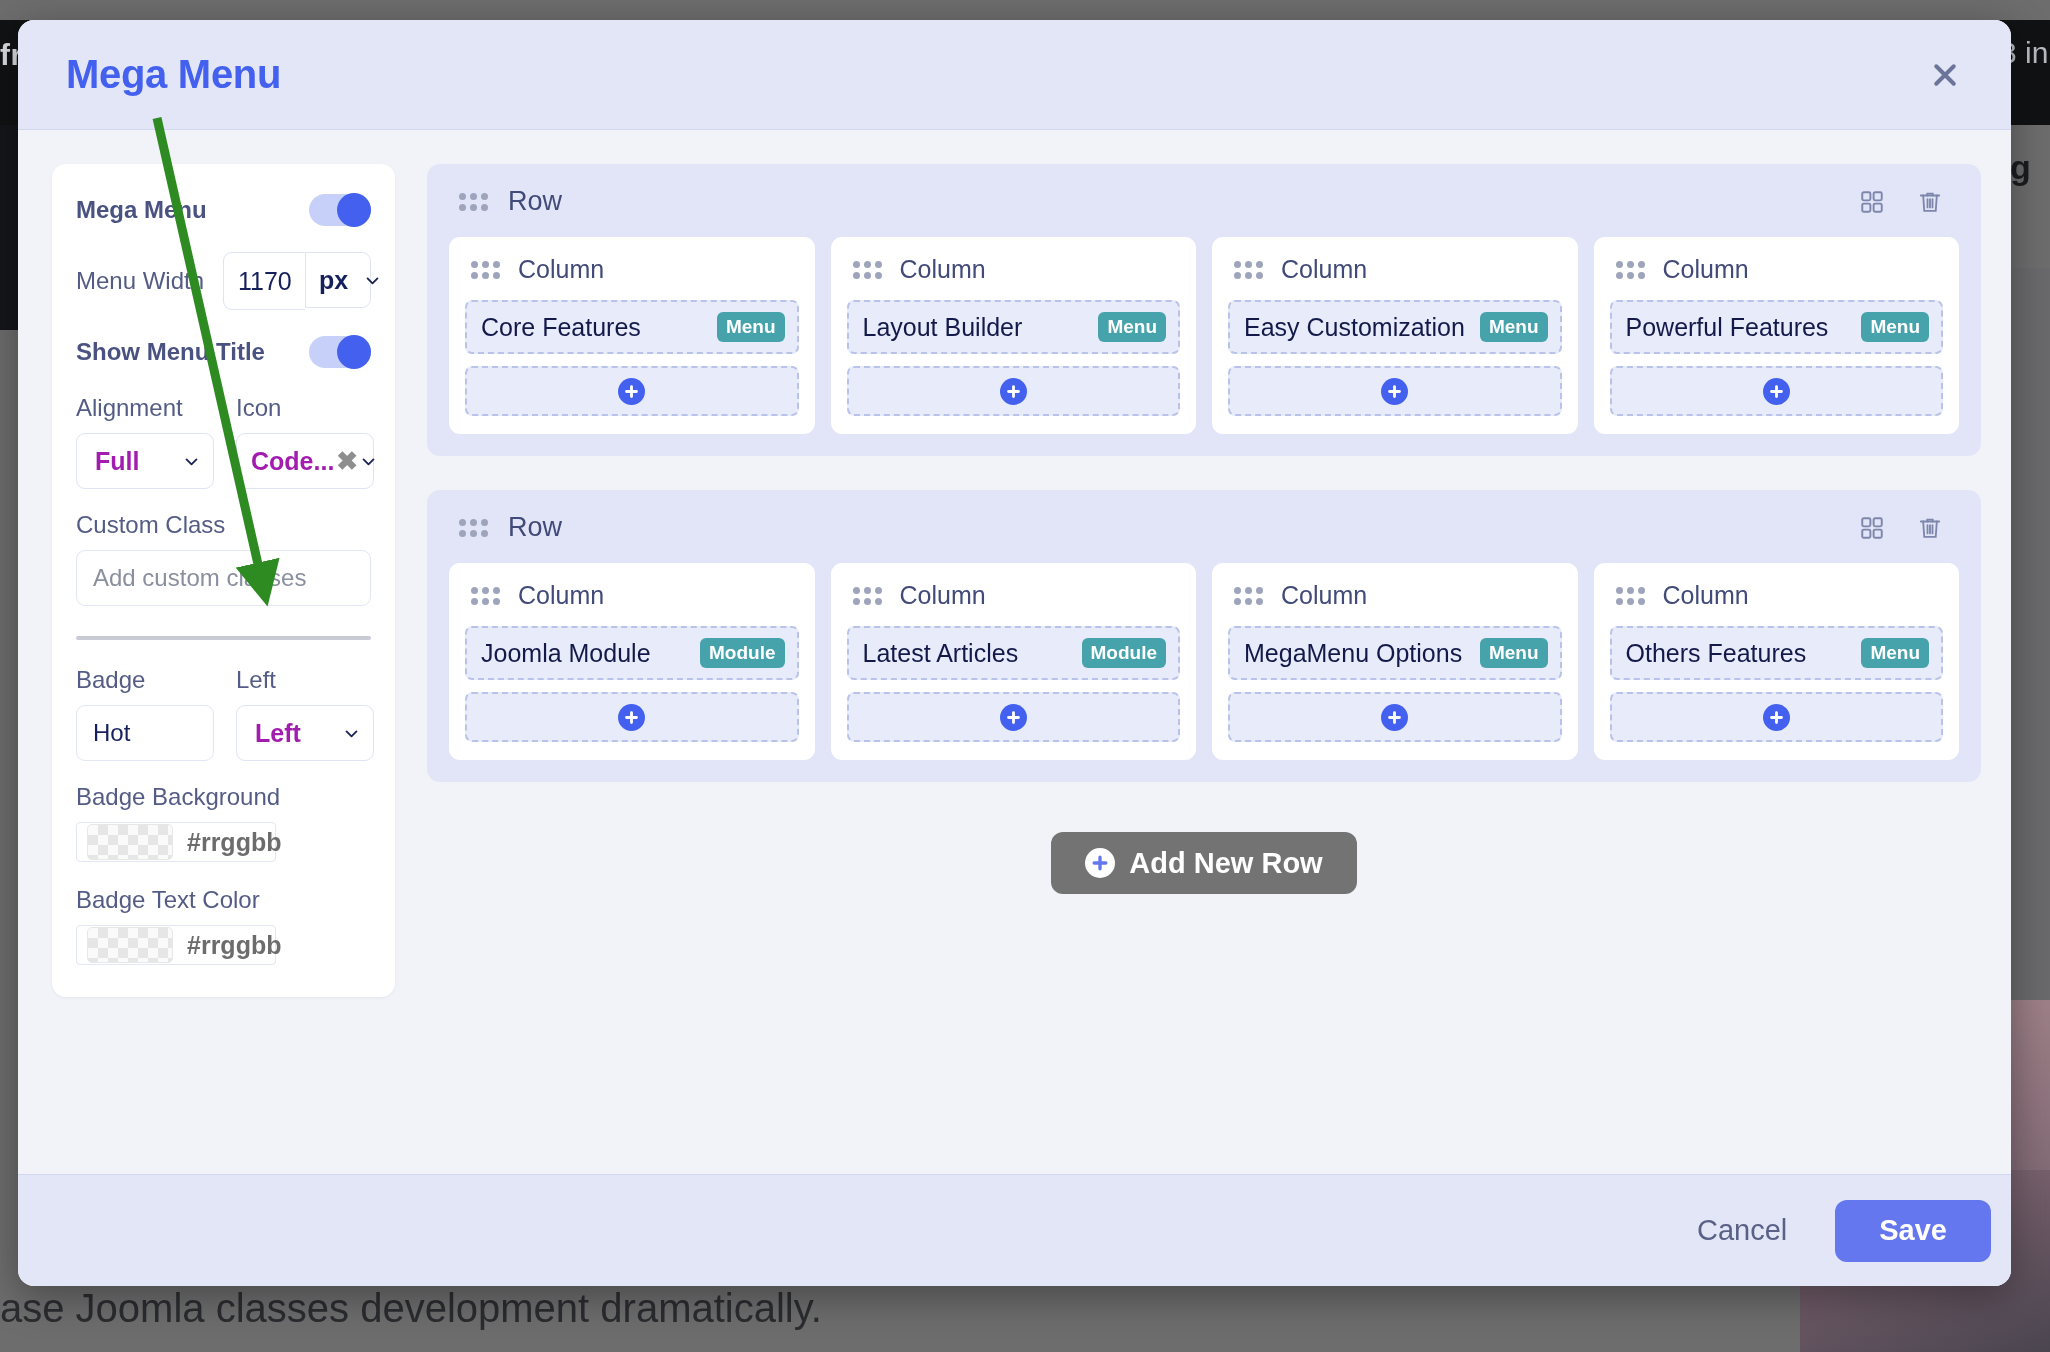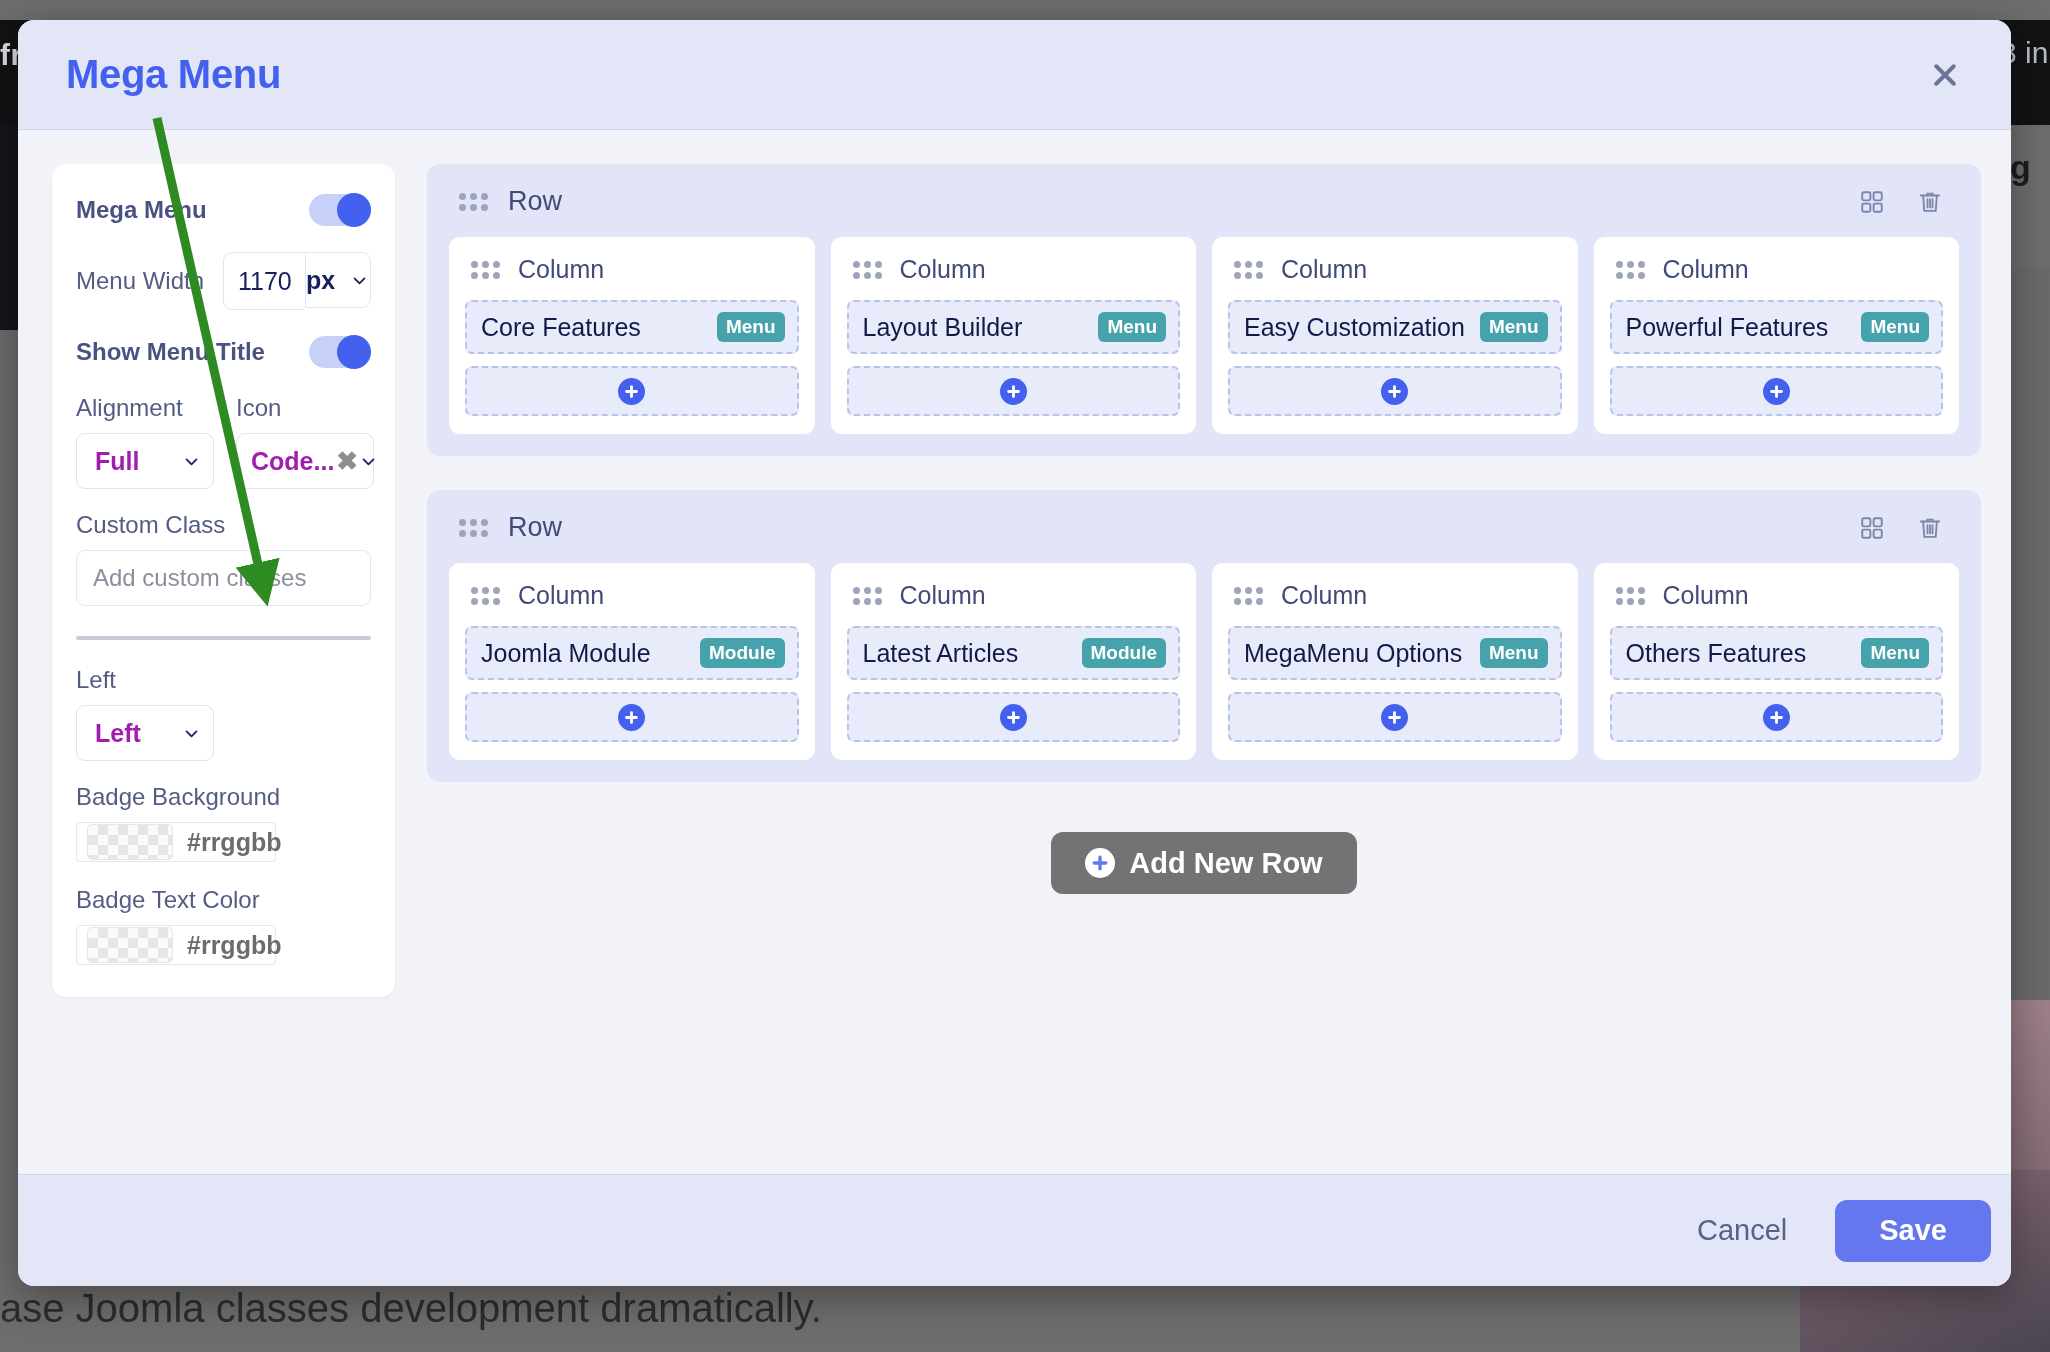--- a/index.html
+++ b/index.html
@@ -108,21 +108,21 @@
     width: 82px; height: 58px;
     border: 1px solid #dfe3f2; border-right: none;
     border-radius: 9px 0 0 9px; background: #fff;
     font-family: inherit; font-size: 25px; color: #16205c;
     padding-left: 14px; outline: none;
   }
   .unit-select {
     width: 66px; height: 56px;
     border: 1px solid #dfe3f2; border-radius: 0 9px 9px 0;
     background: #fff; display: flex; align-items: center; gap: 16px;
-    padding-left: 0; cursor: pointer;
+    padding-left: 13px; cursor: pointer;
   }
   .unit-select .u-txt { font-size: 25px; font-weight: 700; color: #16205c; }
   .chev { width: 17px; height: 17px; flex: 0 0 auto; }
 
   .two-col { display: flex; gap: 22px; margin-bottom: 22px; }
   .col-half { width: 138px; }
   .sub-label { color: #545c85; font-size: 24px; margin-bottom: 11px; display: block; }
   .select-box {
     width: 138px; height: 56px;
     border: 1px solid #dfe3f2; border-radius: 9px; background: #fff;
@@ -328,20 +328,24 @@
       </div>
 
       <div>
         <span class="sub-label">Custom Class</span>
         <input class="text-input" placeholder="Add custom classes" style="">
       </div>
 
       <div class="divider"></div>
 
       <div class="two-col">
+        <div class="col-half">
+          <span class="sub-label">Badge</span>
+          <input class="text-input" style="width: 138px; font-weight: 400;" value="Hot">
+        </div>
         <div class="col-half">
           <span class="sub-label">Left</span>
           <div class="select-box">
             <span class="s-txt">Left</span>
             <svg class="chev" viewBox="0 0 24 24" fill="none" stroke="#1b2455" stroke-width="2.6" stroke-linecap="round" stroke-linejoin="round">
                 <path d="M5 9l7 7 7-7"></path>
               </svg>
           </div>
         </div>
       </div>

